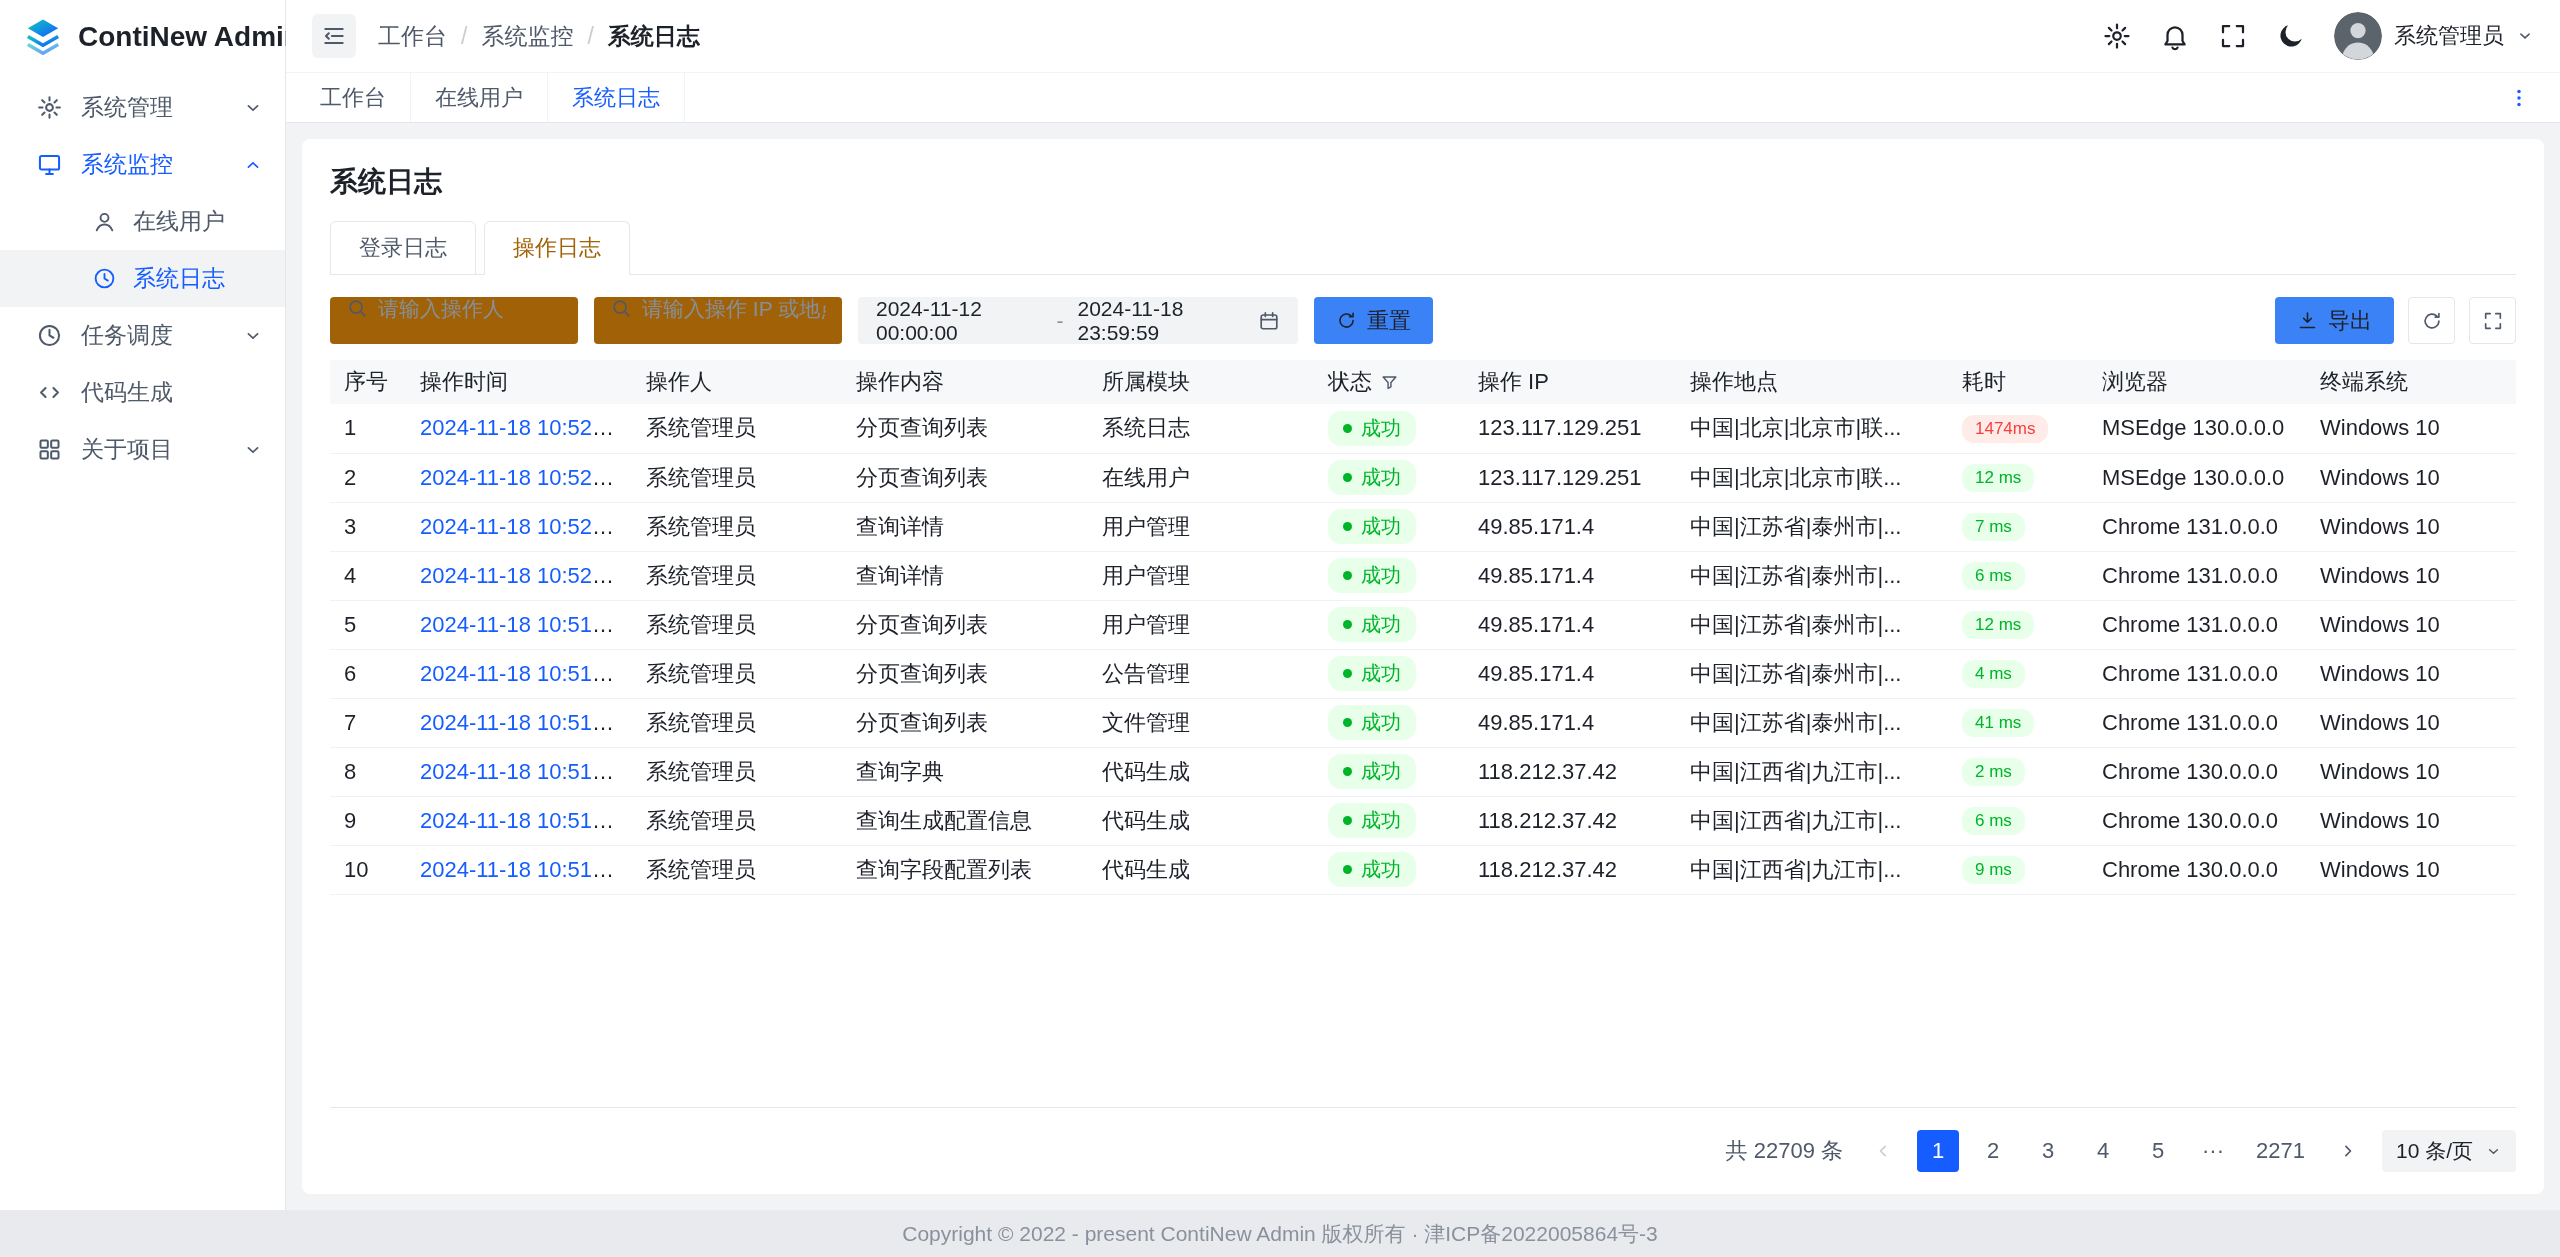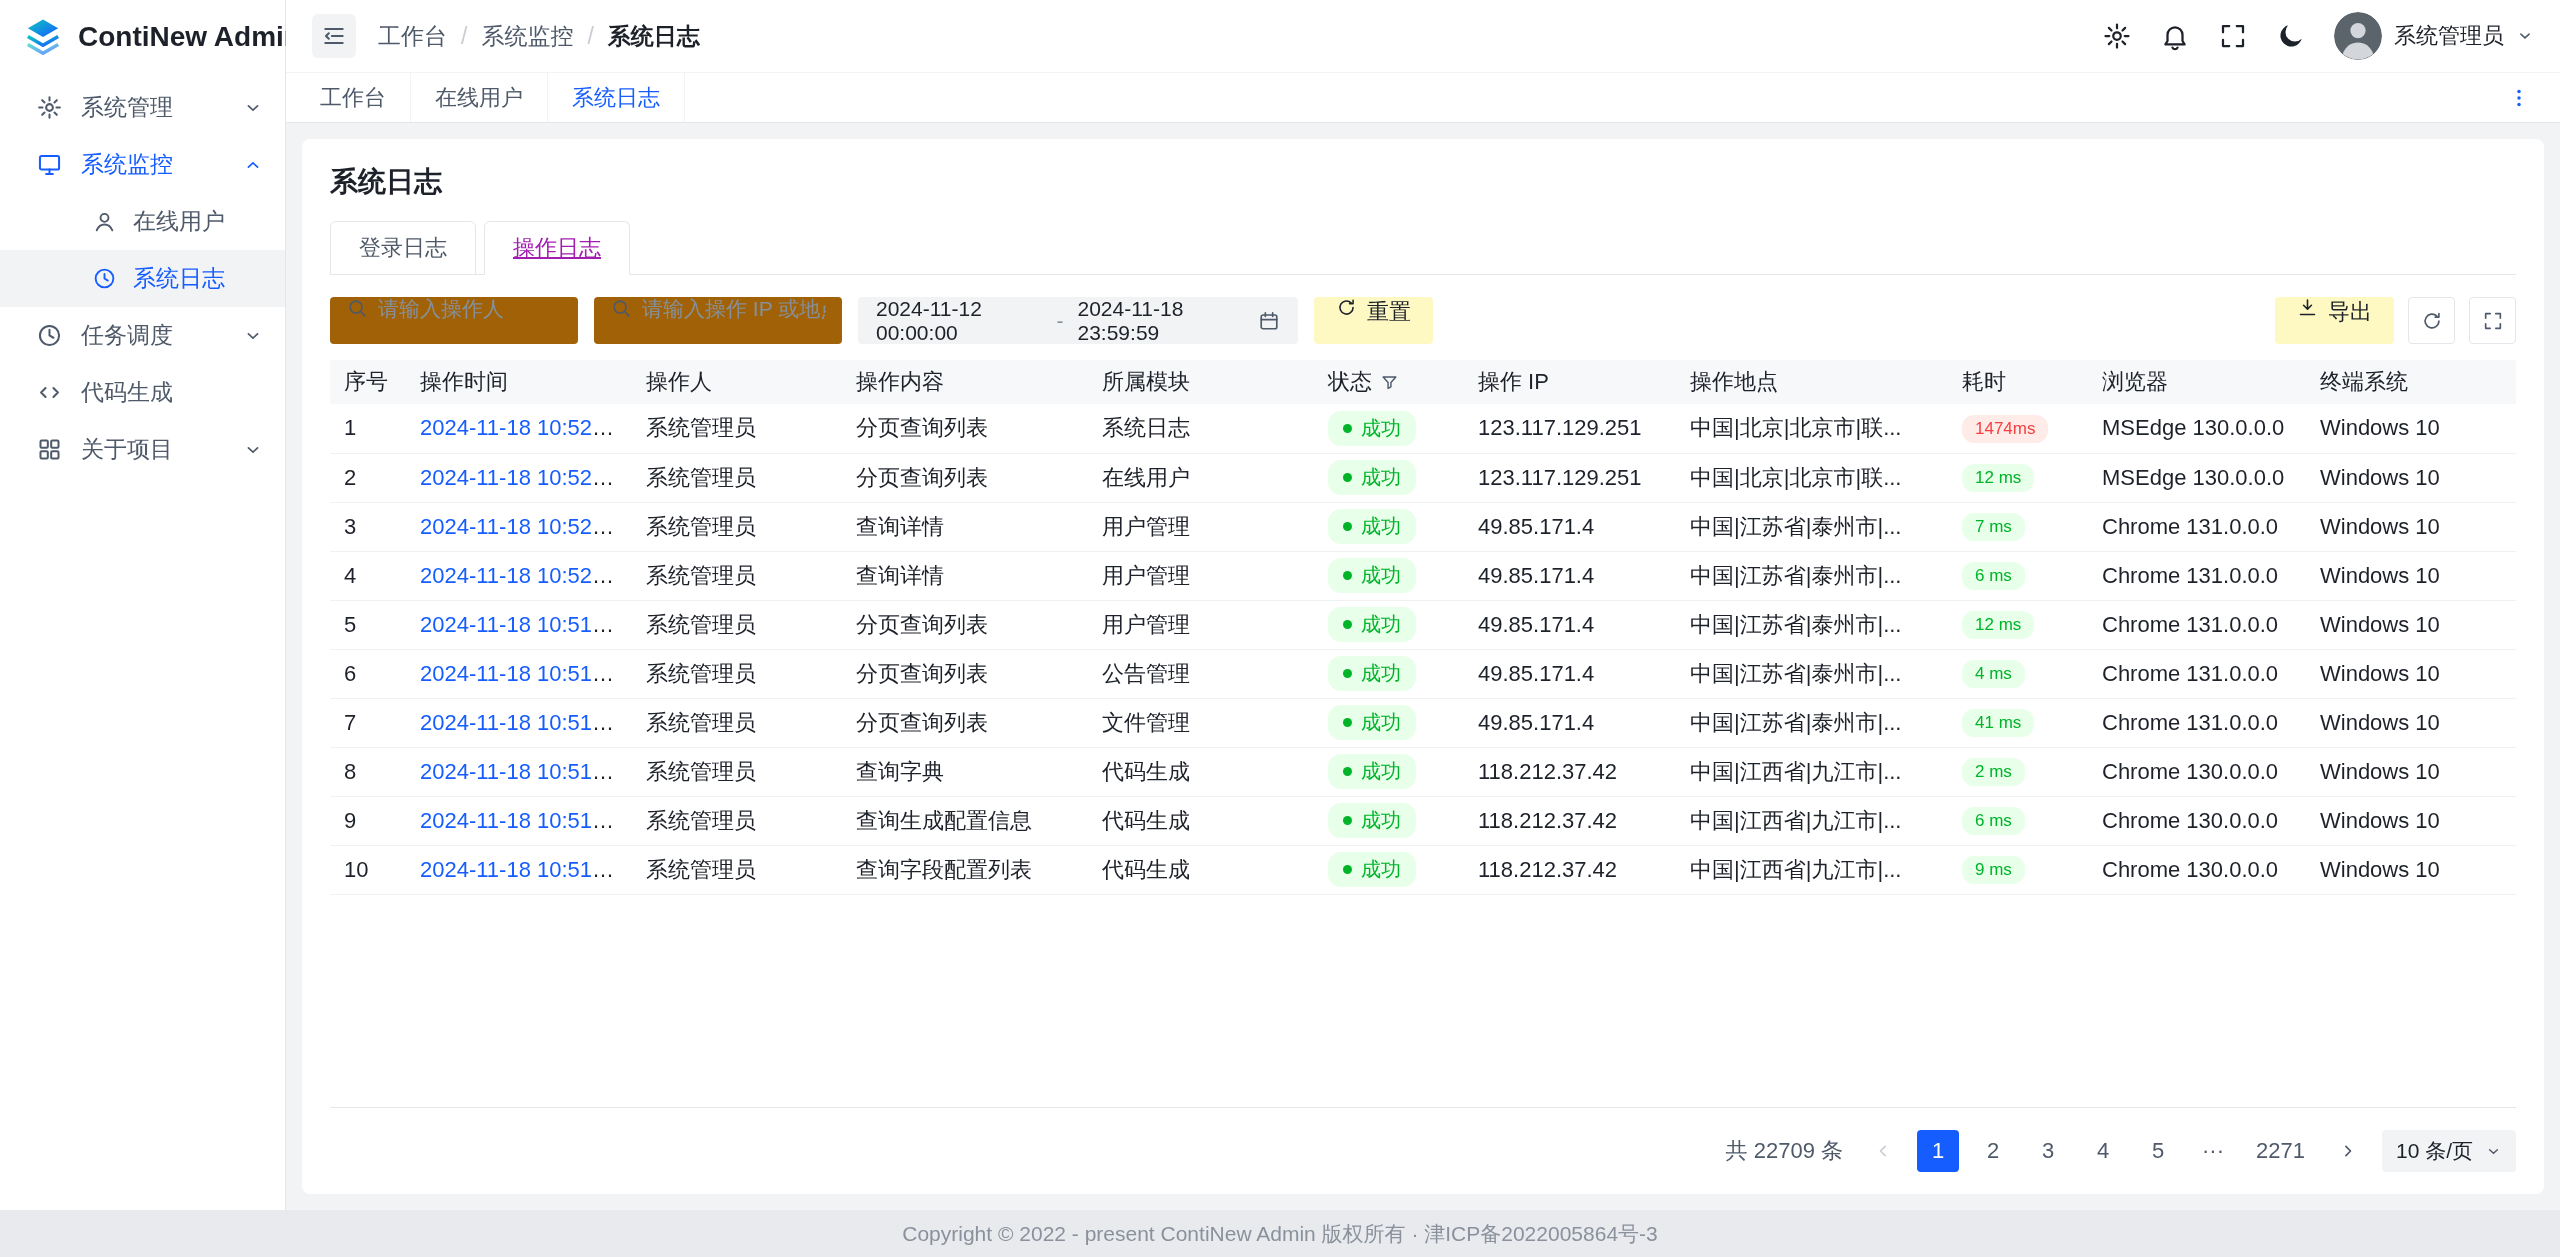--- a/index.html
+++ b/index.html
@@ -55,31 +55,31 @@
   .tab-more { margin-left:auto; width:30px; height:30px; color:#165DFF; display:flex; align-items:center; justify-content:center; cursor:pointer; }
   .tab-more svg { width:22px; height:22px; }
 
   
   .content { flex:1; padding:16px; min-height:0; }
   .card { background:#fff; border-radius:8px; height:100%; padding:24px 28px 22px; display:flex; flex-direction:column; overflow:hidden; }
   .page-title { font-size:28px; font-weight:600; margin-bottom:20px; }
 
   .inner-tabs { display:flex; align-items:flex-end; border-bottom:1px solid #e5e6eb; }
   .itab { padding:11px 28px; font-size:22px; color:#4e5969; background:#fff; border:1px solid #e5e6eb; border-radius:6px 6px 0 0; margin-right:8px; margin-bottom:-1px; cursor:pointer; white-space:nowrap;text-align:center; }
-  .itab.active { color:#a21caf; border-bottom-color:#fff;text-decoration:underline; }
+  .itab.active { color:#a16207; border-bottom-color:#fff; }
 
   .filter-row { display:flex; align-items:center; gap:16px; margin:22px 0 16px; }
   .search-input { display:flex; align-items:flex-start; gap:10px; background:#a16207; border-radius:4px; height:47px; padding:0 16px; width:248px; }
   .search-input svg { width:22px; height:22px; color:#4e5969; flex:none; }
   .search-input input { border:none; background:transparent; outline:none; font-size:21px; width:100%; font-family:inherit; color:#1d2129; }
   .search-input input::placeholder { color:#86909c; }
   .date-range { display:flex; align-items:center; gap:14px; background:#f2f3f5; border-radius:4px; height:47px; padding:0 18px; font-size:21px; color:#1d2129; width:440px; justify-content:space-between; cursor:pointer; }
   .date-sep { color:#86909c; }
   .date-range svg { width:22px; height:22px; color:#4e5969; flex:none; }
-  .btn { display:inline-flex; align-items:flex-start; gap:10px; height:47px; padding:0 22px; background:#fef9c3; color:#1d2129; border:none; border-radius:4px; font-size:22px; font-family:Liberation Sans, sans-serif; cursor:pointer; white-space:nowrap; }
+  .btn { display:inline-flex; align-items:center; gap:10px; height:47px; padding:0 22px; background:#3b82f6; color:#1d2129; border:none; border-radius:4px; font-size:22px; font-family:Liberation Sans, sans-serif; cursor:pointer; white-space:nowrap; }
   .btn svg { width:21px; height:21px; }
   .filter-right { margin-left:auto; display:flex; align-items:center; gap:14px; }
   .sq-btn { width:47px; height:47px; border:1px solid #e5e6eb; background:#fff; border-radius:4px; display:flex; align-items:center; justify-content:center; color:#4e5969; cursor:pointer; }
   .sq-btn svg { width:22px; height:22px; }
 
   
   .table-wrap { flex:1; min-height:0; border-bottom:1px solid #e5e6eb; overflow:hidden; }
   table { width:100%; border-collapse:collapse; table-layout:fixed; }
   thead th { background:#f7f8fa; height:44px; text-align:left; padding:0 14px; font-weight:500; color:#1d2129; font-size:22px; white-space:nowrap; overflow:hidden; }
   thead th .th-inner { display:flex; align-items:center; gap:8px; }

